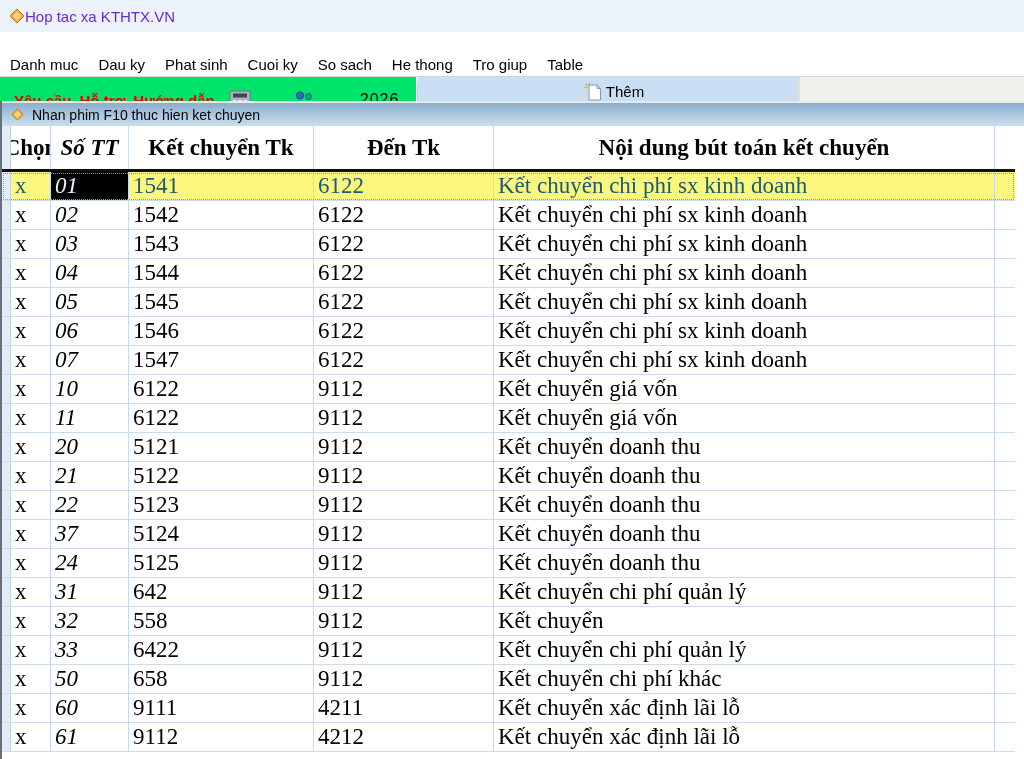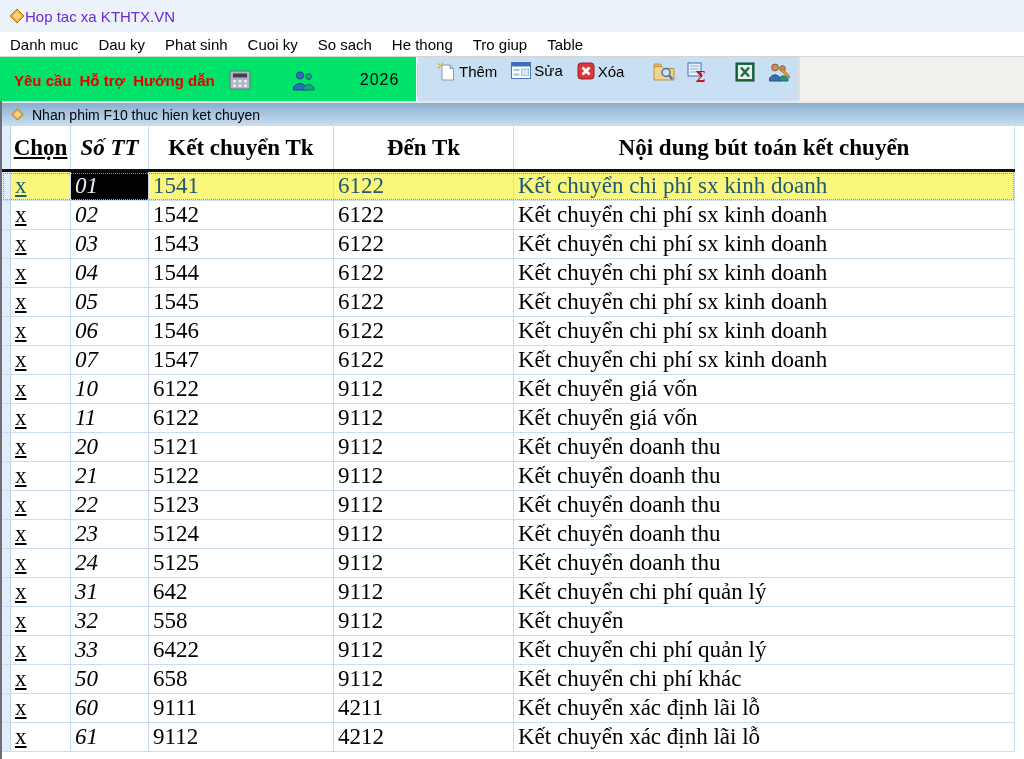--- a/index.html
+++ b/index.html
@@ -4,33 +4,33 @@
 <style>
   * { margin:0; padding:0; box-sizing:border-box; }
   html,body { width:1024px; height:759px; overflow:hidden; background:#fff;
               font-family:"Liberation Sans", sans-serif; }
 
   
   .titlebar { height:32px; background:#ECF2FA; display:flex; align-items:center;
               padding-left:9px; font-size:15px; color:#6d28d9; }
 
   
-  .menubar { height:24px; background:#fff; display:flex; align-items:center; font-size:15px; }
+  .menubar { height:24px; background:#fff; display:flex; align-items:center; font-size:15px;margin-top:20px; }
   .menu-item { padding:2px 10px; cursor:default; }
 
   
   .toolbar { height:48px; display:flex; border-top:1px solid #d5d5d5; border-bottom:1px solid #a9a9a9; }
   .tb-green { width:418px; background:#00E36A; display:flex; align-items:center;
               padding-left:14px; gap:8px; border-right:2px solid #f2f2f2; }
   .quick-link { color:#E80000; font-weight:bold; font-size:15px; white-space:nowrap; cursor:pointer; }
   .vsep-w { width:1px; height:34px; background:#ffffff; margin:0 6px; }
   .year-box { font-size:16px; color:#000; letter-spacing:1px; padding:0 10px; }
   .combo-btn { width:25px; height:38px; background:#fff; border:1px solid #cfcfcf; border-radius:3px;
                display:flex; align-items:center; justify-content:center; cursor:pointer; }
-  .tb-blue { width:380px; background:#C9E0F4; display:flex; align-items:flex-start; padding-left:12px; }
+  .tb-blue { width:380px; background:#C9E0F4; display:flex; align-items:center; padding-left:12px;flex-direction:column; }
   .tb-btn { display:flex; align-items:center; gap:3px; font-size:15px; color:#000;
             padding:5px 7px; cursor:pointer; white-space:nowrap; }
   .icon-btn { display:flex; align-items:center; justify-content:center; padding:5px 6px; cursor:pointer; }
   .vsep-b { width:1px; height:34px; background:#96B4CE; margin:0 8px; }
   .tb-rest { flex:1; background:#F1F0ED; border-left:2px solid #e0e0de; }
 
   
   .mdi { position:absolute; top:101px; left:0; right:0; bottom:0; background:#fff;
          border-left:2px solid #6A7078; }
   .inner-titlebar { height:25px; background:linear-gradient(#8AAECE,#CADFF0);
@@ -43,21 +43,21 @@
            border-bottom:3px solid #101010; background:#fff; }
   .hcell { display:flex; align-items:center; justify-content:center;
            border-right:1px solid #C5D9F0; height:100%; white-space:nowrap; overflow:hidden; }
   .tbody { width:1013px; }
   .trow { display:flex; width:1013px; height:29px;
           font-family:"Liberation Serif","DejaVu Serif",serif; font-size:23px; color:#000;
           background:#fff; border-bottom:1px solid #C9DCF2; cursor:default; }
   .cell { display:flex; align-items:center; padding-left:4px; height:100%;
           border-right:1px solid #C5D9F0; white-space:nowrap; overflow:hidden; }
   .rsel { width:9px; background:#E3EDF7; border-right:1px solid #BFD2E6; height:100%; }
-  .c0 { width:60px;text-decoration:underline; } .c1 { width:78px;font-style:italic; } .c2 { width:185px; } .c3 { width:180px; } .c4 { width:501px; }
+  .c0 { width:40px; } .c1 { width:78px;font-style:italic; } .c2 { width:185px; } .c3 { width:180px; } .c4 { width:501px; }
   .trow.selected { background:#FAF77C; color:#1D5A74; outline:1px dotted #97969B; outline-offset:-2px; }
   .trow.selected .cell.cursor { background:#000000; color:#E6F1FB; }
 
   svg { display:block; }
 </style>
 </head>
 <body>
 
 <div class="titlebar">
   <span>
@@ -321,21 +321,21 @@
         <div class="rsel"></div>
         <div class="cell c0">x</div>
         <div class="cell c1">22</div>
         <div class="cell c2">5123</div>
         <div class="cell c3">9112</div>
         <div class="cell c4">Kết chuyển doanh thu</div>
       </div>
       <div class="trow">
         <div class="rsel"></div>
         <div class="cell c0">x</div>
-        <div class="cell c1">23</div>
+        <div class="cell c1">37</div>
         <div class="cell c2">5124</div>
         <div class="cell c3">9112</div>
         <div class="cell c4">Kết chuyển doanh thu</div>
       </div>
       <div class="trow">
         <div class="rsel"></div>
         <div class="cell c0">x</div>
         <div class="cell c1">24</div>
         <div class="cell c2">5125</div>
         <div class="cell c3">9112</div>

